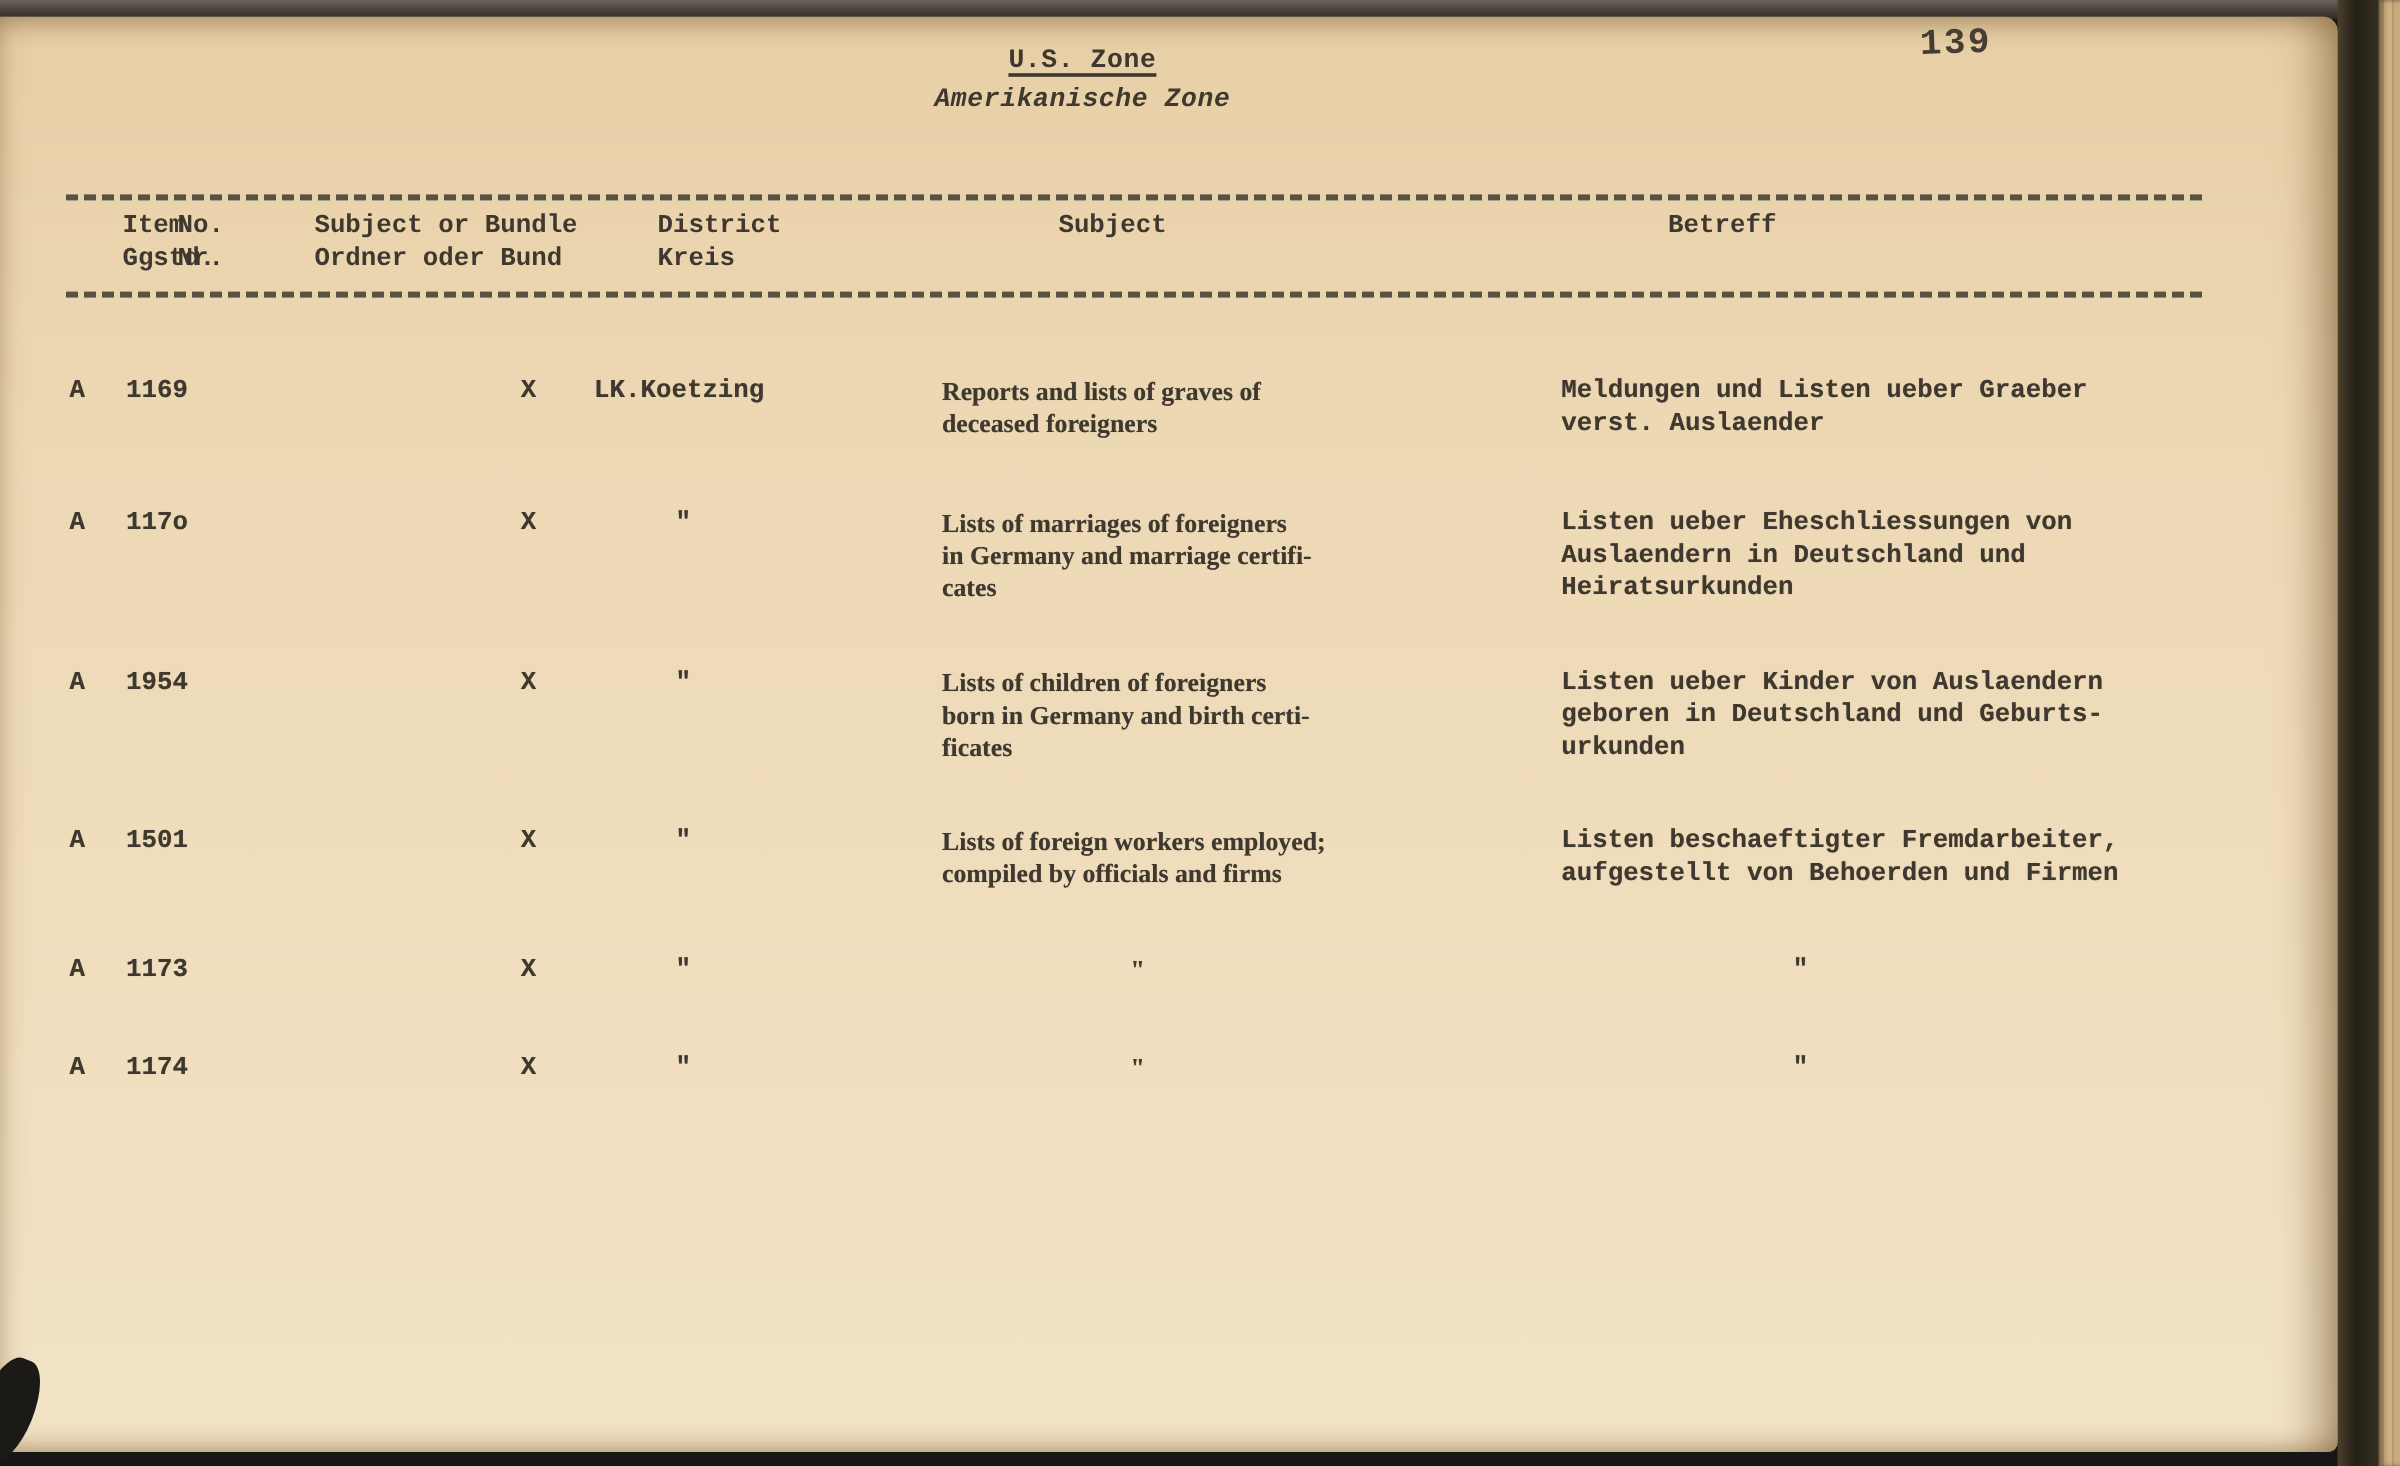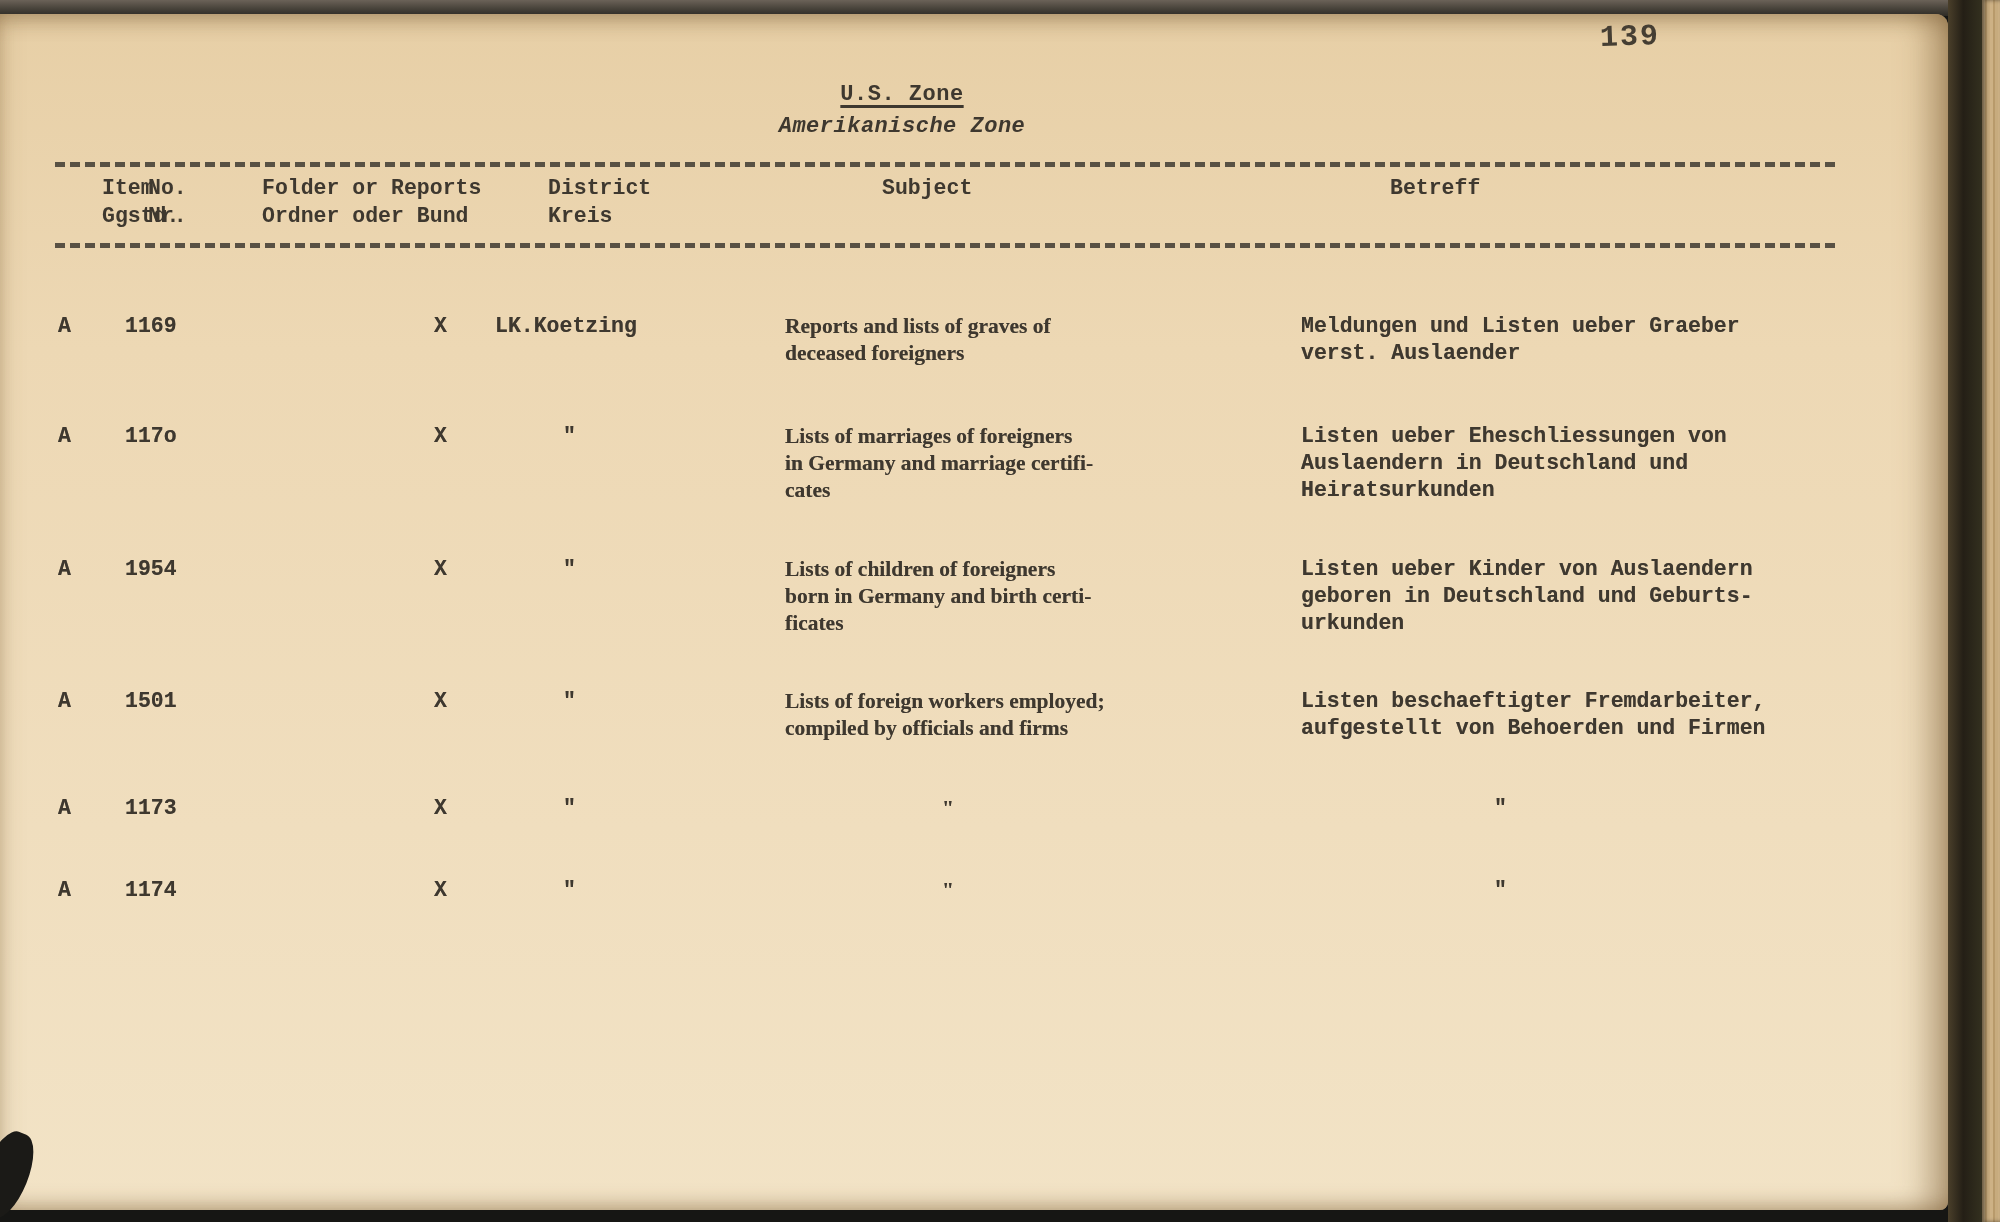--- a/index.html
+++ b/index.html
@@ -37,21 +37,21 @@
   }
   .corner-bl{
     position:absolute;left:-16px;bottom:-10px;width:44px;height:90px;
     background:#1b1a17;border-radius:50%/60%;transform:rotate(22deg);
   }
   .page-number{
     position:absolute;top:6px;left:1600px;
     font-size:30px;letter-spacing:2px;transform:rotate(-2deg);
     color:#453e33;
   }
-  .title-block{position:absolute;top:24px;left:902px;transform:translateX(-50%);text-align:center;margin-top:44px;}
+  .title-block{position:absolute;top:24px;left:902px;transform:translateX(-50%);text-align:center;}
   .title{
     font-size:22px;letter-spacing:.5px;
     text-decoration:underline;text-decoration-thickness:2.5px;text-underline-offset:5px;
   }
   .subtitle{font-size:22px;margin-top:7px;letter-spacing:.5px;font-style:italic;}
   .dashline{
     position:absolute;left:55px;width:1780px;height:5px;
     background:repeating-linear-gradient(90deg,#453f35 0 10px,transparent 10px 15px);
     opacity:.88;
   }
@@ -64,21 +64,21 @@
   .hx-folder{left:262px;} .hx-district{left:548px;}
   .hx-subject{left:882px;} .hx-betreff{left:1390px;}
   .row{position:absolute;left:0;right:0;height:0;}
   .r0{top:299px;} .r1{top:409px;} .r2{top:542px;}
   .r3{top:674px;} .r4{top:781px;} .r5{top:863px;}
   .c{
     position:absolute;font-size:21.5px;line-height:27px;
     white-space:pre-line;
     text-shadow:0 0 .6px rgba(62,56,47,.55);
   }
-  .cl{left:58px;}   .cn{left:105px;margin-left:20px;}
+  .cl{left:58px;}   .cn{left:105px;}
   .cx{left:434px;}  .cd{left:495px;}
   .dd{left:563px;}
   .cs{left:785px;font-family:Liberation Serif, serif;}  .cb{left:1285px;margin-left:16px;}
   .ditto .cs{left:942px;} .ditto .cb{left:1478px;}
 </style>
 </head>
 <body>
 
 <div class="scene">
   <div class="top-edge"></div>
@@ -92,21 +92,21 @@
 
     <div class="title-block">
       <div class="title">U.S. Zone</div>
       <div class="subtitle">Amerikanische Zone</div>
     </div>
 
     <div class="dashline d1"></div>
 
     <span class="h hr1 hx-item">Item</span>
     <span class="h hr1 hx-no">No.</span>
-    <span class="h hr1 hx-folder">Folder or Reports</span>
+    <span class="h hr1 hx-folder">Subject or Bundle</span>
     <span class="h hr1 hx-district">District</span>
     <span class="h hr1 hx-subject">Subject</span>
     <span class="h hr1 hx-betreff">Betreff</span>
 
     <span class="h hr2 hx-item">Ggstd.</span>
     <span class="h hr2 hx-no">Nr.</span>
     <span class="h hr2 hx-folder">Ordner oder Bund</span>
     <span class="h hr2 hx-district">Kreis</span>
 
     <div class="dashline d2"></div>

